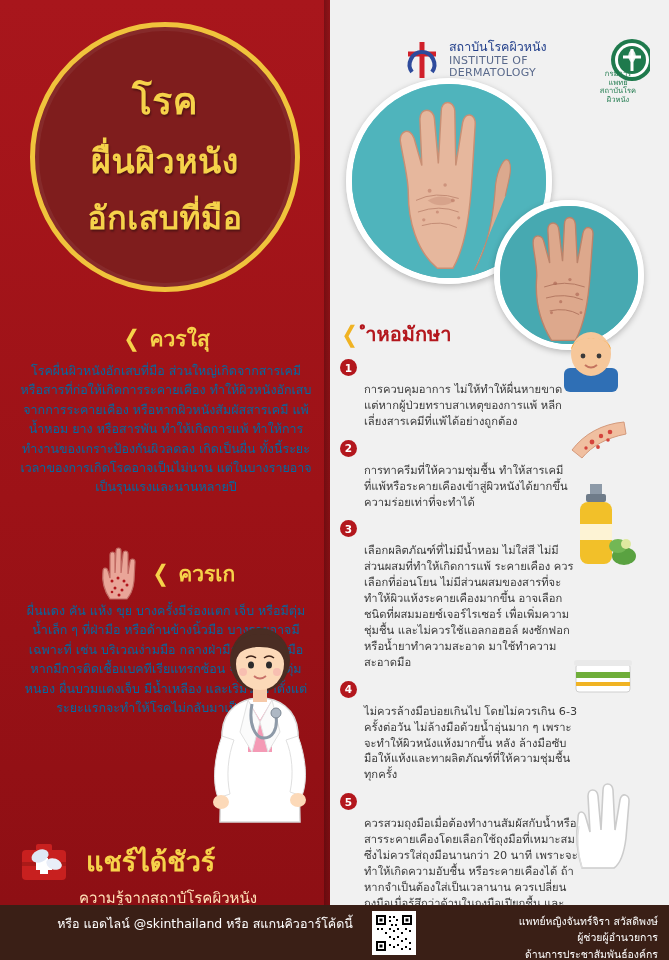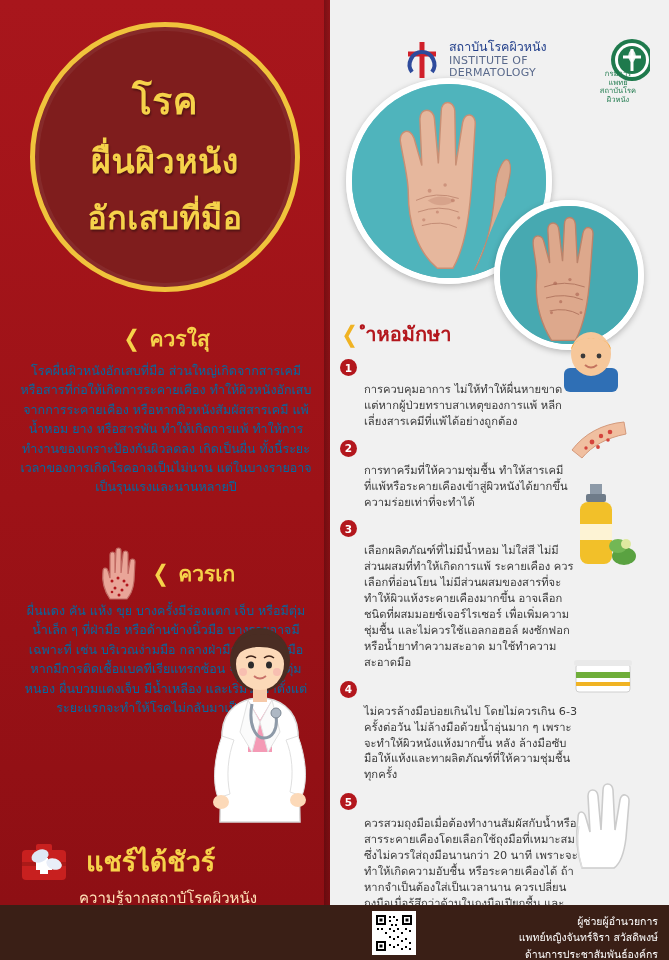--- a/index.html
+++ b/index.html
@@ -411,20 +411,21 @@
 
   <div class="ill ill-glove">
     <svg viewBox="0 0 74 98" width="74" height="98" aria-hidden="true">
       <path d="M14 96 C8 78 8 60 10 46 C10 38 16 38 18 46 L22 60 L20 24 C20 16 29 16 30 24 L33 58 L35 18 C35 10 44 10 45 18 L47 58 L52 28 C53 20 62 22 61 30 L58 66 C56 82 52 92 46 96 Z" fill="#ffffff" stroke="#cccccc" stroke-width="1.6"></path>
       <path d="M14 96 C10 82 9 66 11 54" stroke="#e0e0e0" stroke-width="1.2" fill="none"></path>
     </svg>
   </div>
 
   <div class="footer">
     <div class="footer-left">
+      <div>หรือ แอดไลน์ @skinthailand หรือ สแกนคิวอาร์โค้ดนี้</div>
     </div>
     <div class="qr">
       <svg viewBox="0 0 40 40" width="40" height="40" aria-hidden="true">
         <rect width="40" height="40" fill="#fff"></rect>
         <g fill="#000">
           <rect x="2" y="2" width="10" height="10"></rect>
             <rect x="4" y="4" width="6" height="6" fill="#fff"></rect>
             <rect x="5.5" y="5.5" width="3" height="3"></rect>
           <rect x="28" y="2" width="10" height="10"></rect>
             <rect x="30" y="4" width="6" height="6" fill="#fff"></rect>
@@ -456,19 +457,19 @@
           <rect x="15" y="31" width="2" height="2"></rect>
             <rect x="19" y="33" width="2" height="2"></rect>
             <rect x="23" y="31" width="2" height="2"></rect>
           <rect x="27" y="35" width="2" height="2"></rect>
             <rect x="31" y="33" width="2" height="2"></rect>
             <rect x="35" y="35" width="2" height="2"></rect>
         </g>
       </svg>
     </div>
     <div class="footer-right">
+      <div>แพทย์หญิงจันทร์จิรา  สวัสดิพงษ์</div>
       <div>ผู้ช่วยผู้อำนวยการ</div>
-      <div>แพทย์หญิงจันทร์จิรา  สวัสดิพงษ์</div>
       <div>ด้านการประชาสัมพันธ์องค์กร</div>
     </div>
   </div>
 
 </div>
 
 </body></html>

